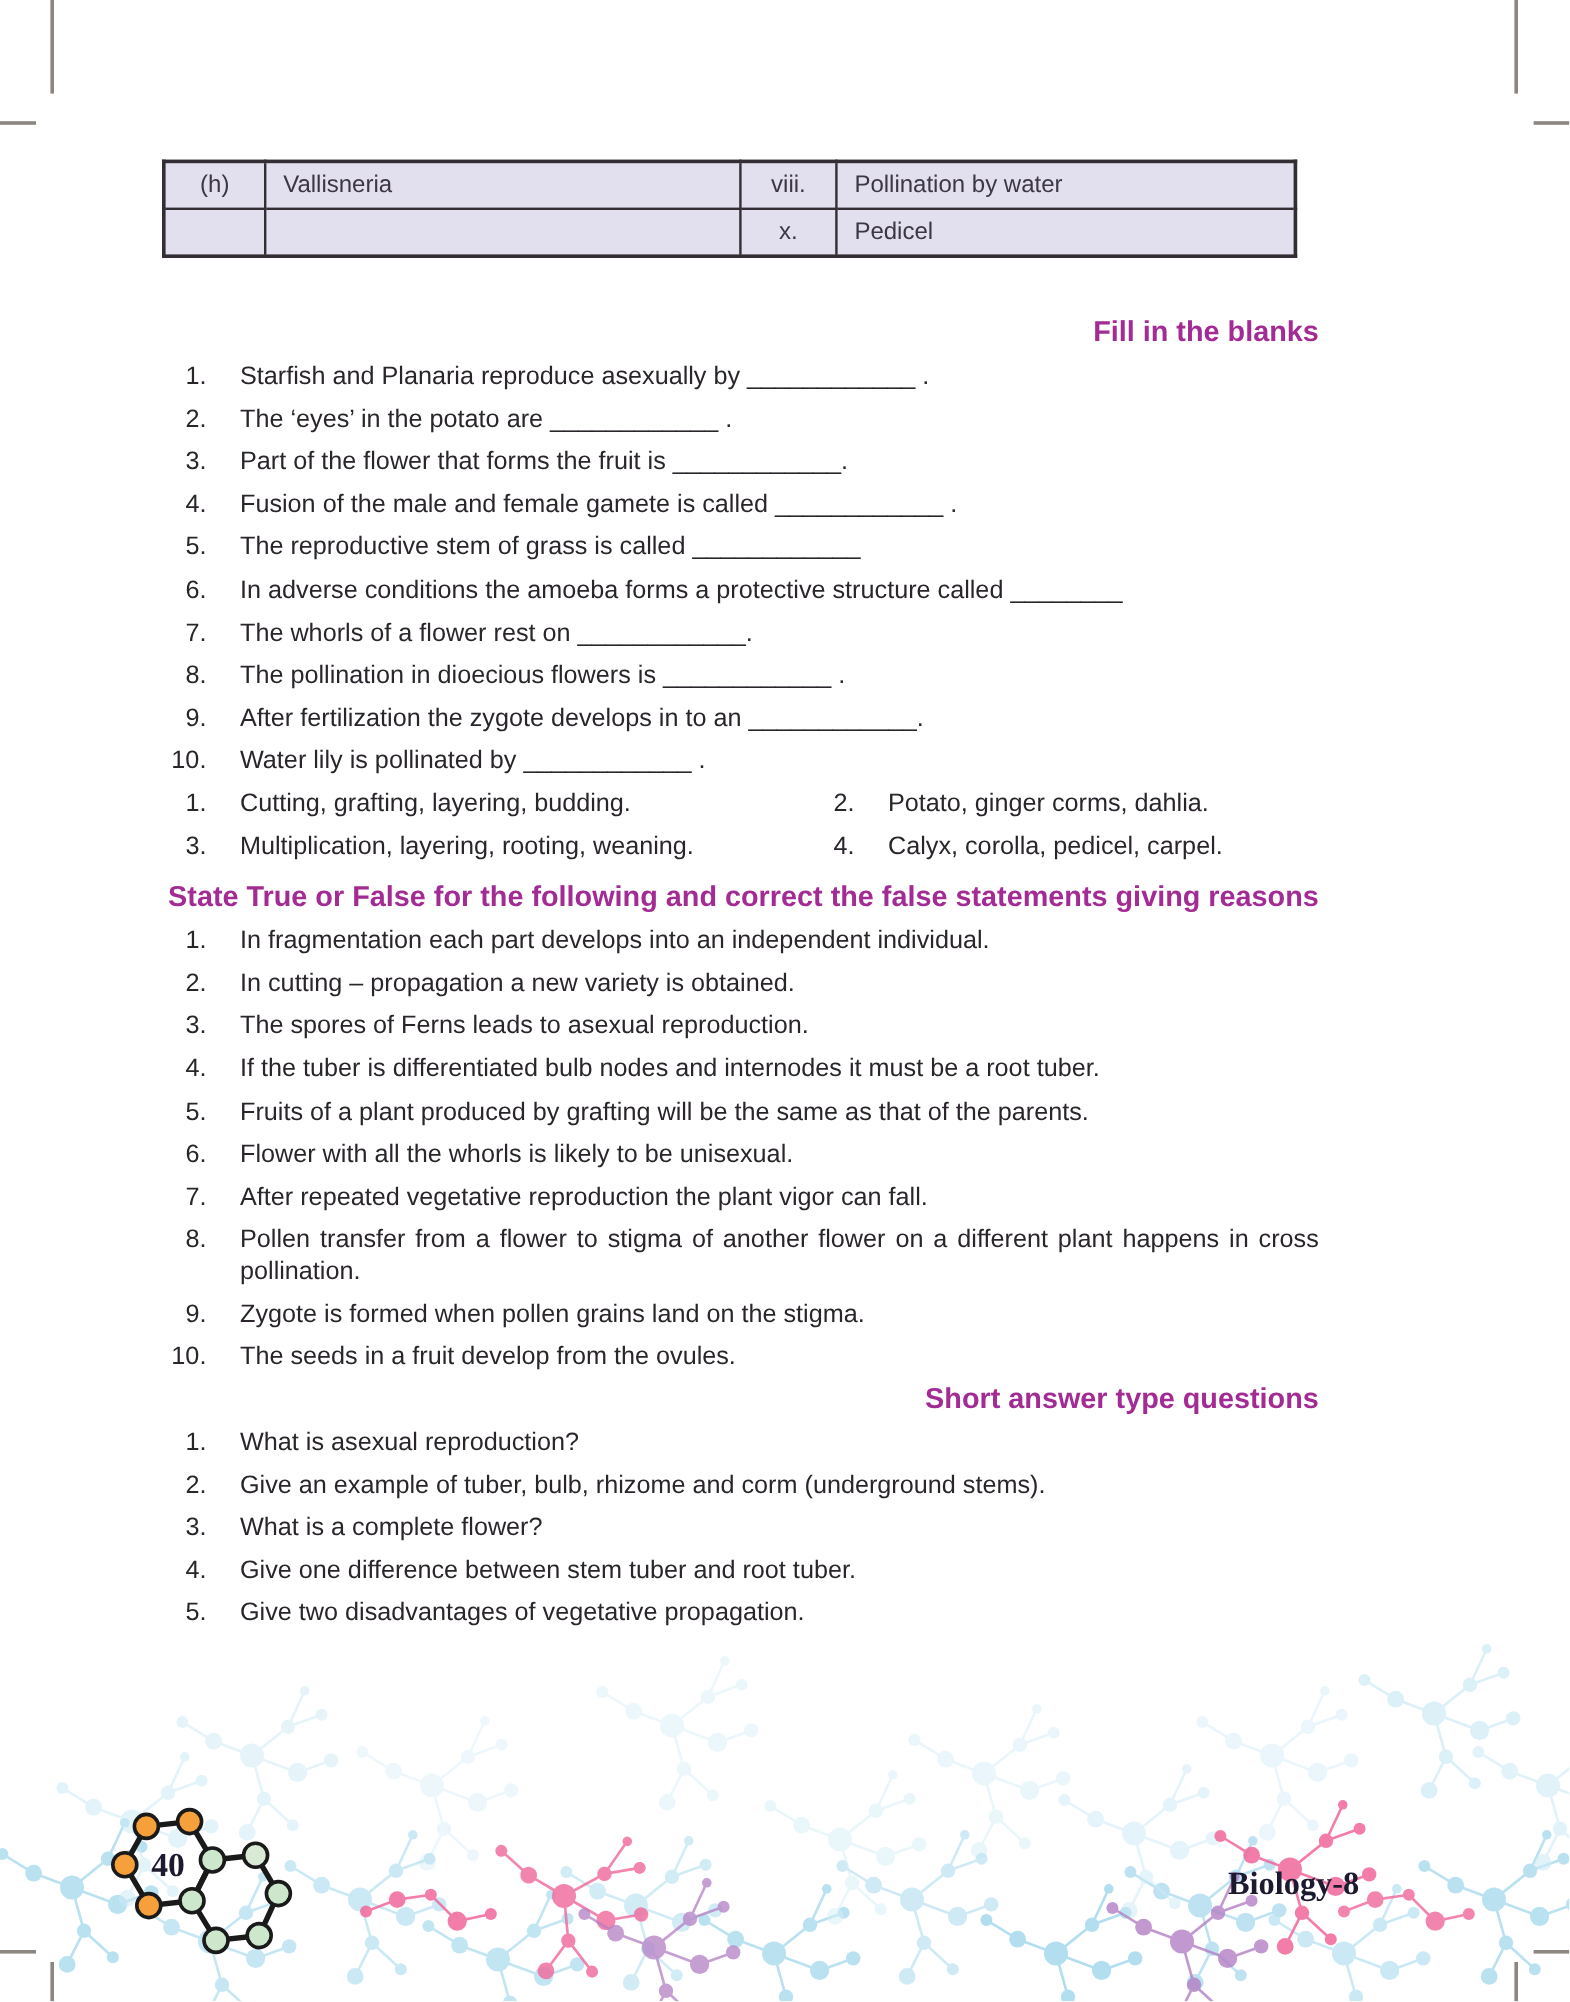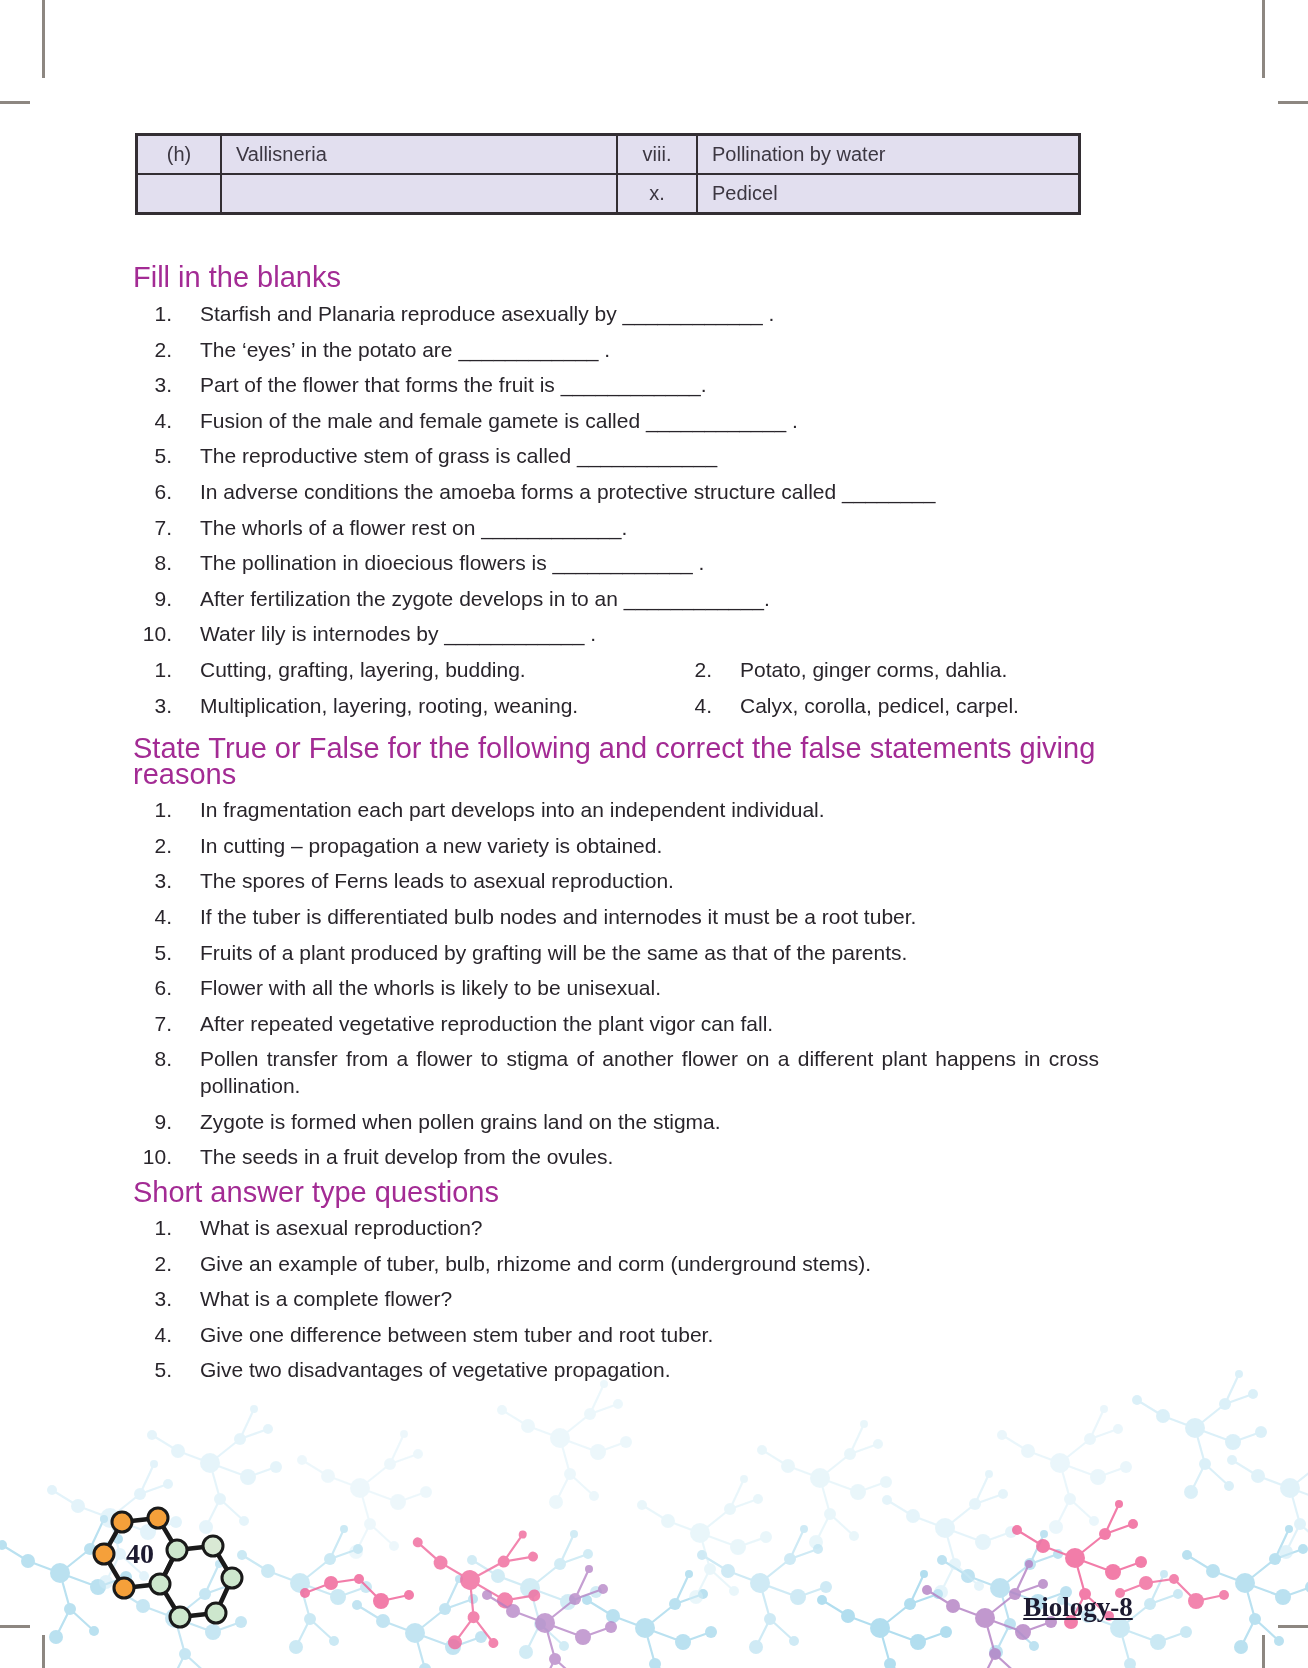--- a/index.html
+++ b/index.html
@@ -16,39 +16,39 @@
   table.match{border-collapse:collapse;background:#e2dfef;border:3px solid #332e33;}
   table.match td{border:2px solid #332e33;height:33px;font-size:20px;color:#3c3742;
                  padding:2px 14px;vertical-align:middle;}
   td.c-letter{width:54px;text-align:center;padding:2px 4px;}
   td.c-name{width:366px;}
   td.c-num{width:50px;text-align:center;padding:2px 4px;margin-left:44px;}
   td.c-match{width:352px;}
 
   
   .content{position:absolute;left:133px;top:250px;width:966px;}
-  h2.sec{font-size:29px;line-height:26px;font-weight:normal;color:#a32b94;
-         margin:14px 0 10px 0;}
+  h2.sec{font-size:24px;line-height:26px;font-weight:bold;color:#a32b94;
+         margin:14px 0 10px 0;text-align:right;}
   h2.sec.tight{margin-top:8px;margin-bottom:9px;}
   ol.qlist{list-style:none;margin:0;padding:0;}
   li.q{display:flex;font-size:21px;line-height:27px;margin-bottom:8.6px;}
   li.q .num{width:39px;min-width:39px;text-align:right;margin-right:28px;}
   li.q .txt{flex:1;}
   li.q.justify .txt{text-align:justify;}
   .two-col .row{display:flex;}
   .two-col .item{display:flex;font-size:21px;line-height:27px;margin-bottom:8.6px;}
   .two-col .item.left{width:540px;}
   .two-col .item.right{flex:1;}
   .two-col .num{width:39px;min-width:39px;text-align:right;margin-right:28px;}
 
   
   .net-bg{position:absolute;left:0;bottom:0;width:1308px;height:300px;pointer-events:none;}
   .hex-badge{position:absolute;left:82px;top:1496px;width:170px;height:160px;}
-  .book-title{position:absolute;left:988px;top:1592px;width:180px;text-align:center;
-              font-family:"Liberation Serif",serif;font-weight:bold;font-size:27px;color:#1d1a30;text-decoration:underline;}
+  .book-title{position:absolute;left:988px;top:1554px;width:180px;text-align:center;
+              font-family:"Liberation Serif",serif;font-weight:bold;font-size:27px;color:#1d1a30;}
 </style>
 </head>
 <body>
 
 <div class="page">
 
   <div class="cm v" style="left:42px;top:0;"></div>
   <div class="cm v" style="left:1262px;top:0;"></div>
   <div class="cm h" style="left:0;top:101px;"></div>
   <div class="cm h" style="left:1278px;top:101px;"></div>
@@ -173,21 +173,21 @@
       <li class="q">
           <span class="num">8.</span>
           <span class="txt">The pollination in dioecious flowers is ____________ .</span>
         </li>
       <li class="q">
           <span class="num">9.</span>
           <span class="txt">After fertilization the zygote develops in to an ____________.</span>
         </li>
       <li class="q">
           <span class="num">10.</span>
-          <span class="txt">Water lily is internodes by ____________ .</span>
+          <span class="txt">Water lily is pollinated by ____________ .</span>
         </li>
     </ol>
 
     <div class="two-col">
       <div class="row">
         <div class="item left">
             <span class="num">1.</span>
             <span class="txt">Cutting, grafting, layering, budding.</span>
           </div>
         <div class="item right">

